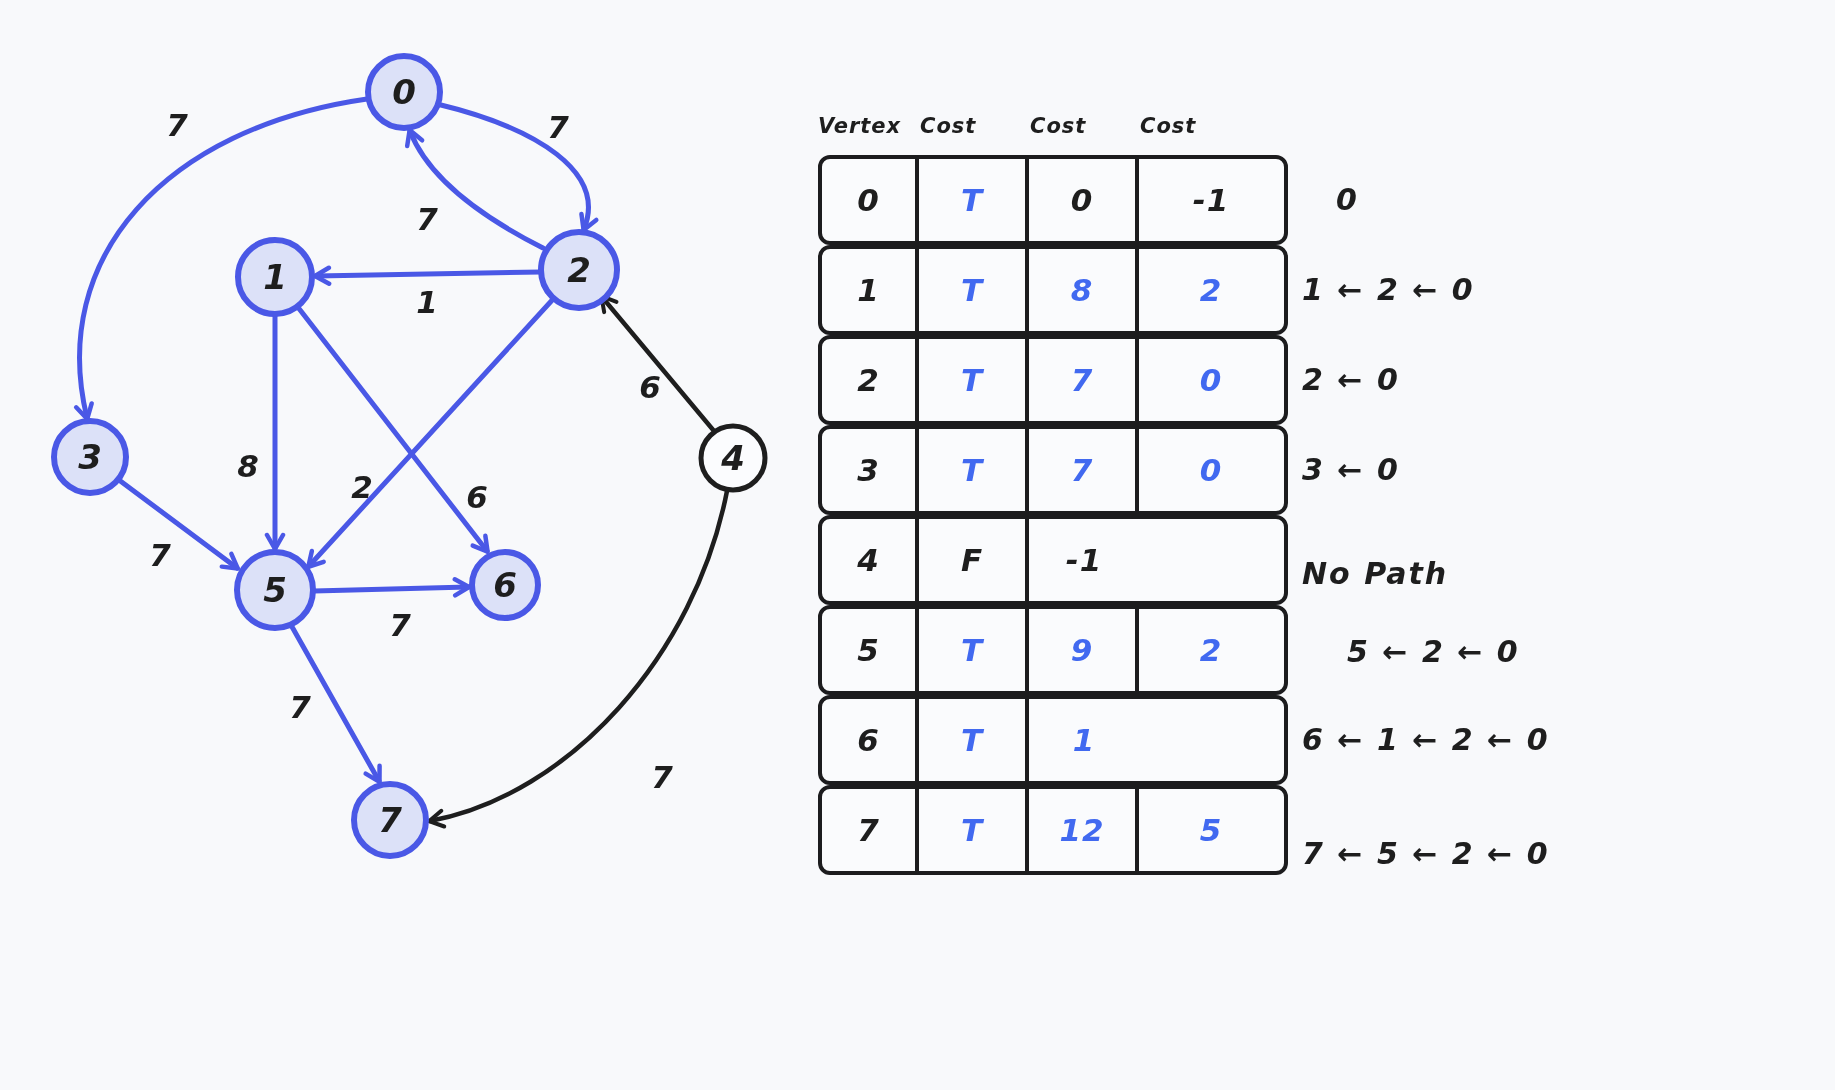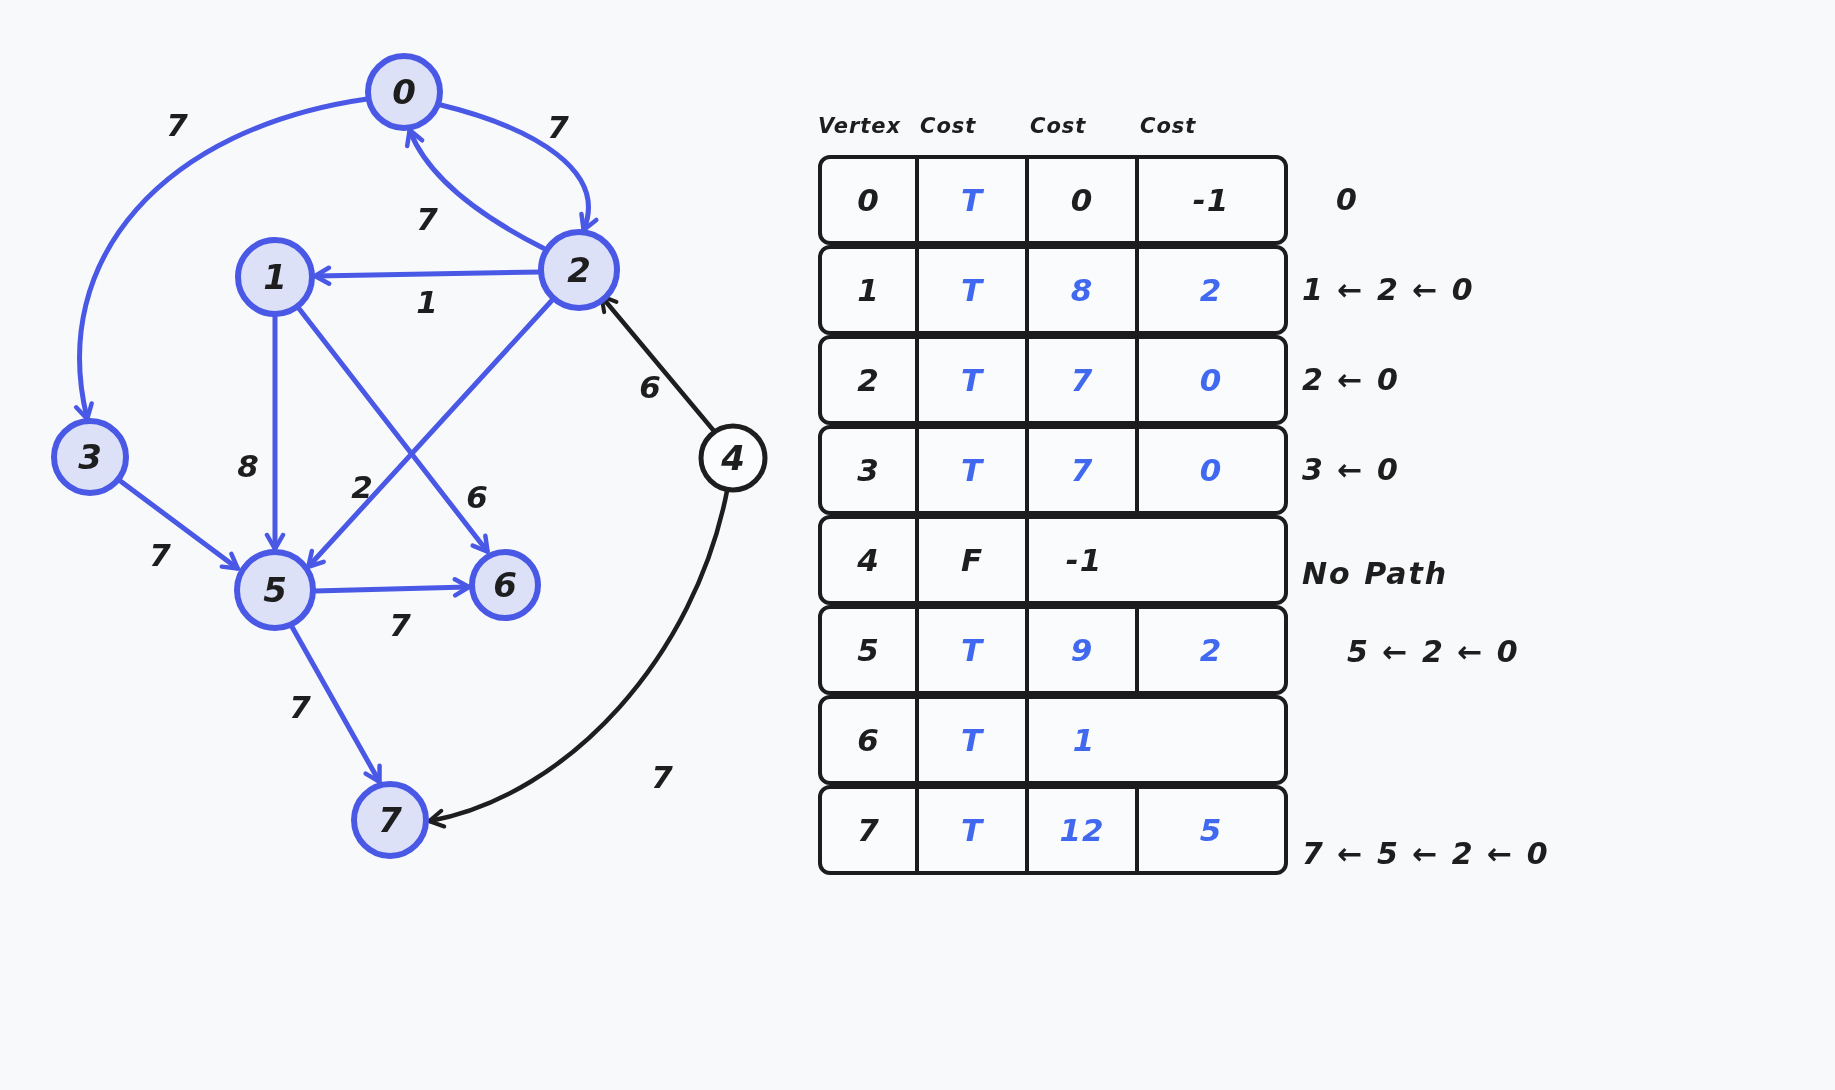--- a/index.html
+++ b/index.html
@@ -195,15 +195,16 @@
       <div class="cell blue">5</div>
     </div>
   </div>
 
   <div class="ann first" style="top:178px;">0</div>
   <div class="ann" style="top:268px;">1 ← 2 ← 0</div>
   <div class="ann" style="top:358px;">2 ← 0</div>
   <div class="ann" style="top:448px;font-style:italic;">3 ← 0</div>
   <div class="ann" style="top:540px;margin-top:12px;">No Path</div>
   <div class="ann" style="top:630px;margin-left:45px;">5 ← 2 ← 0</div>
+  <div class="ann" style="top:718px;">6 ← 1 ← 2 ← 0</div>
   <div class="ann" style="top:810px;margin-top:22px;">7 ← 5 ← 2 ← 0</div>
 
 </div>
 
 </body></html>

